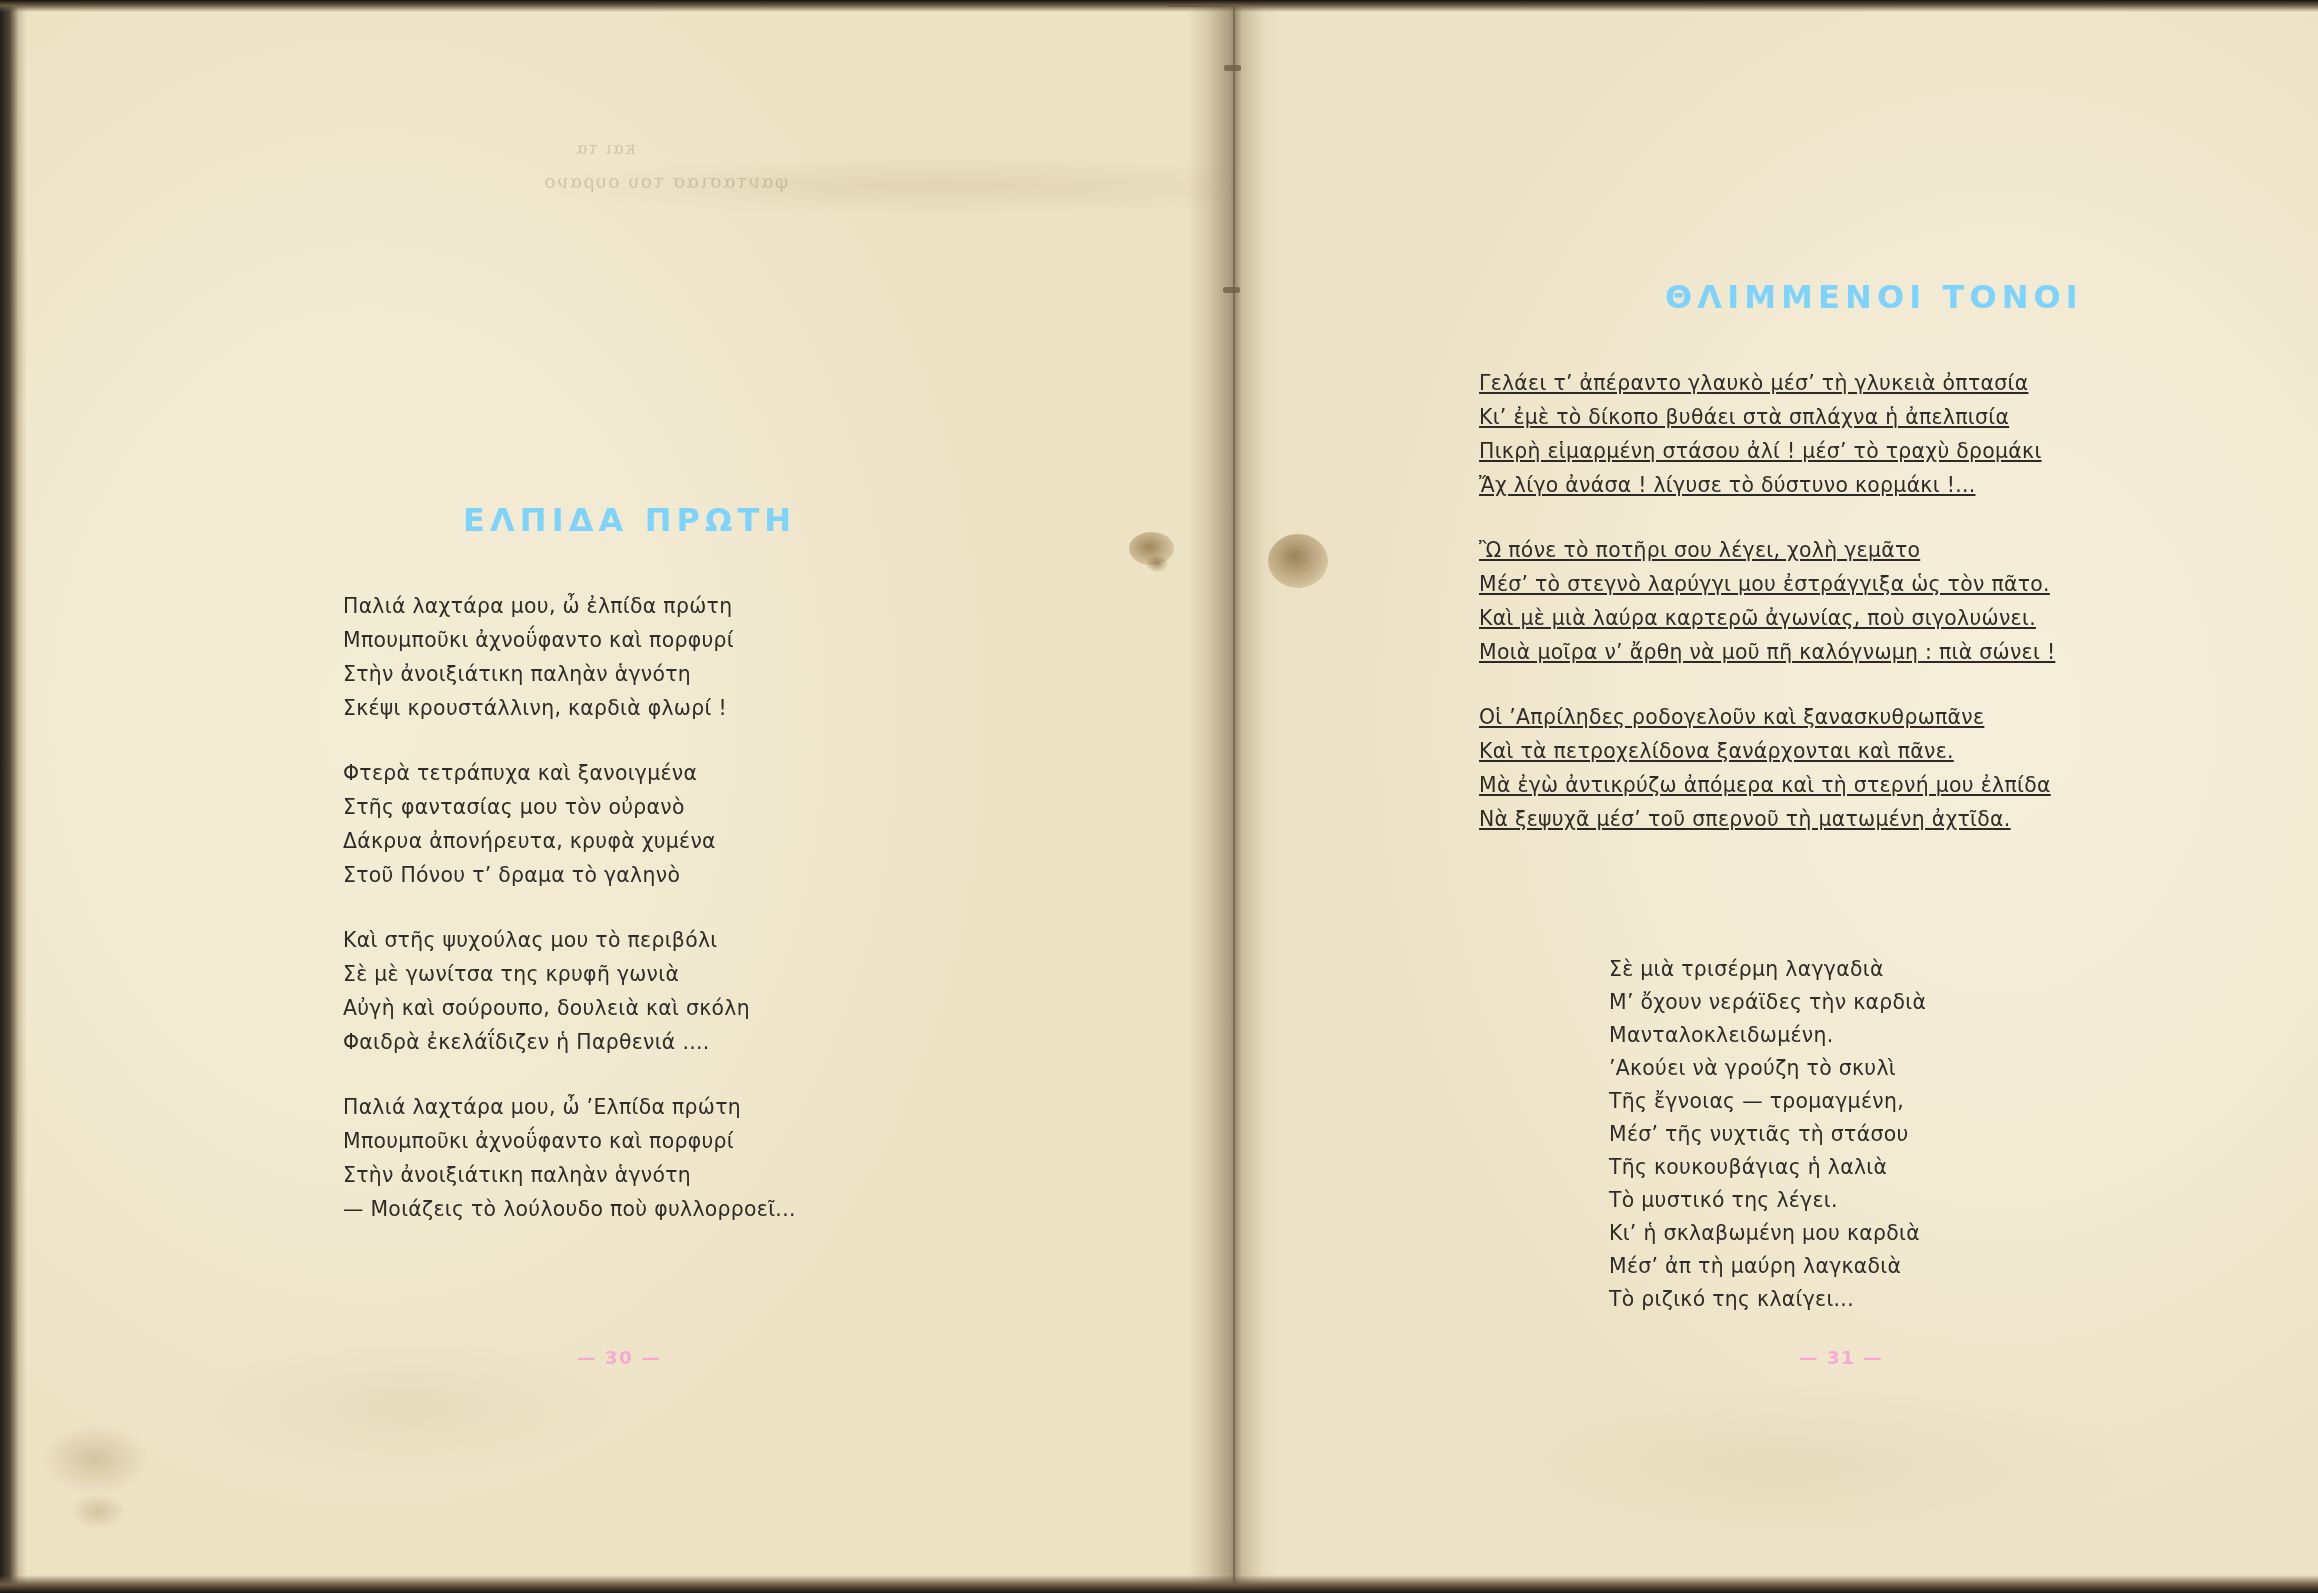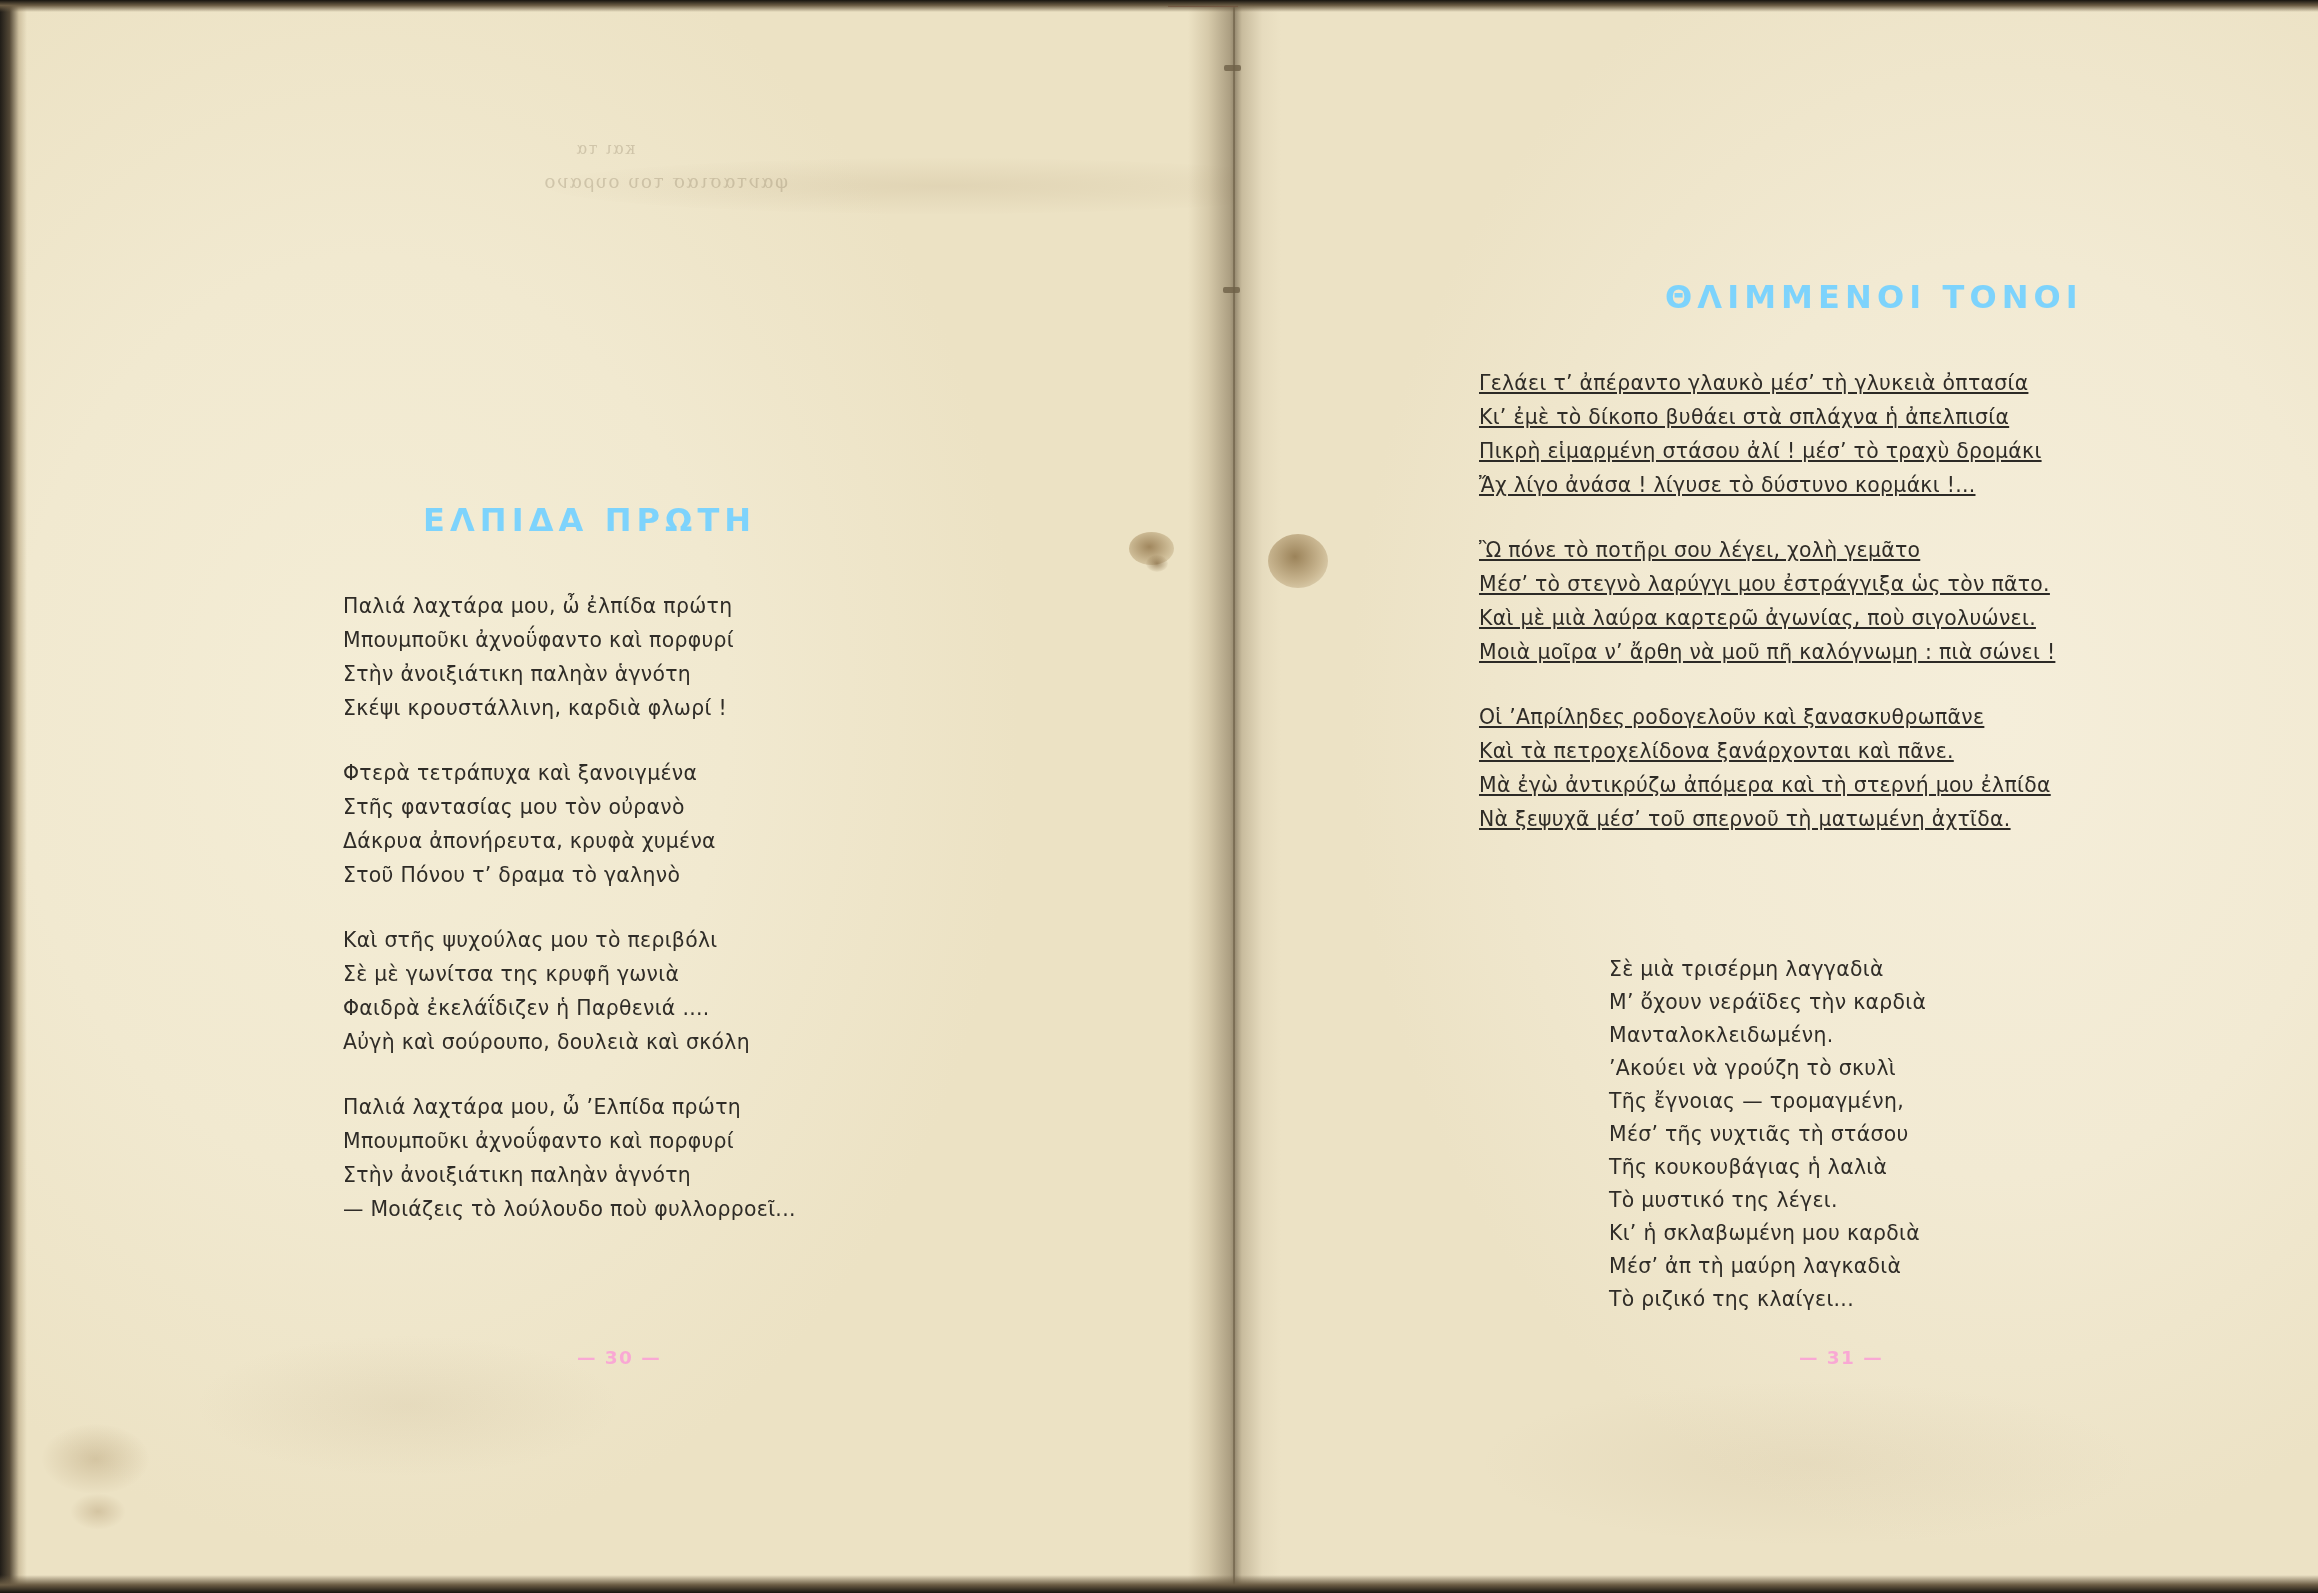--- a/index.html
+++ b/index.html
@@ -195,21 +195,21 @@
 
   .folio {
     font-family: "DejaVu Sans", sans-serif;
     font-size: 18.5px;
     font-weight: 700;
     letter-spacing: 1.4px;
     color: #f9a8d4;
   }
 
   
-  #left-title   { left: 423px;  top: 501px; }
+  #left-title   { left: 463px;  top: 501px; }
   #left-body    { left: 343px;  top: 589px; }
   #left-folio   { left: 577px; top: 1347px; }
 
   
   #right-title  { left: 1665px; top: 278px; }
   #right-body   { left: 1479px; top: 366px; text-decoration: underline; }
   #right-indent { left: 1609px; top: 932px; margin-top: 21px; }
   #right-folio  { left: 1799px; top: 1347px; }
 
   .indent-block .verse { line-height: 33px; }
@@ -253,22 +253,22 @@
     </div>
     <div class="stanza">
       <div class="verse">Φτερὰ τετράπυχα καὶ ξανοιγμένα</div>
       <div class="verse">Στῆς φαντασίας μου τὸν οὐρανὸ</div>
       <div class="verse">Δάκρυα ἀπονήρευτα, κρυφὰ χυμένα</div>
       <div class="verse">Στοῦ Πόνου τ’ δραμα τὸ γαληνὸ</div>
     </div>
     <div class="stanza">
       <div class="verse">Καὶ στῆς ψυχούλας μου τὸ περιβόλι</div>
       <div class="verse">Σὲ μὲ γωνίτσα της κρυφῆ γωνιὰ</div>
+      <div class="verse">Αὐγὴ καὶ σούρουπο, δουλειὰ καὶ σκόλη</div>
       <div class="verse">Φαιδρὰ ἐκελάΐδιζεν ἡ Παρθενιά ....</div>
-      <div class="verse">Αὐγὴ καὶ σούρουπο, δουλειὰ καὶ σκόλη</div>
     </div>
     <div class="stanza">
       <div class="verse">Παλιά λαχτάρα μου, ὦ ’Ελπίδα πρώτη</div>
       <div class="verse">Μπουμποῦκι ἀχνοΰφαντο καὶ πορφυρί</div>
       <div class="verse">Στὴν ἀνοιξιάτικη παληὰν ἁγνότη</div>
       <div class="verse">— Μοιάζεις τὸ λούλουδο ποὺ φυλλορροεῖ...</div>
     </div>
   </div>
 
   <div class="content folio" id="left-folio">— 30 —</div>

